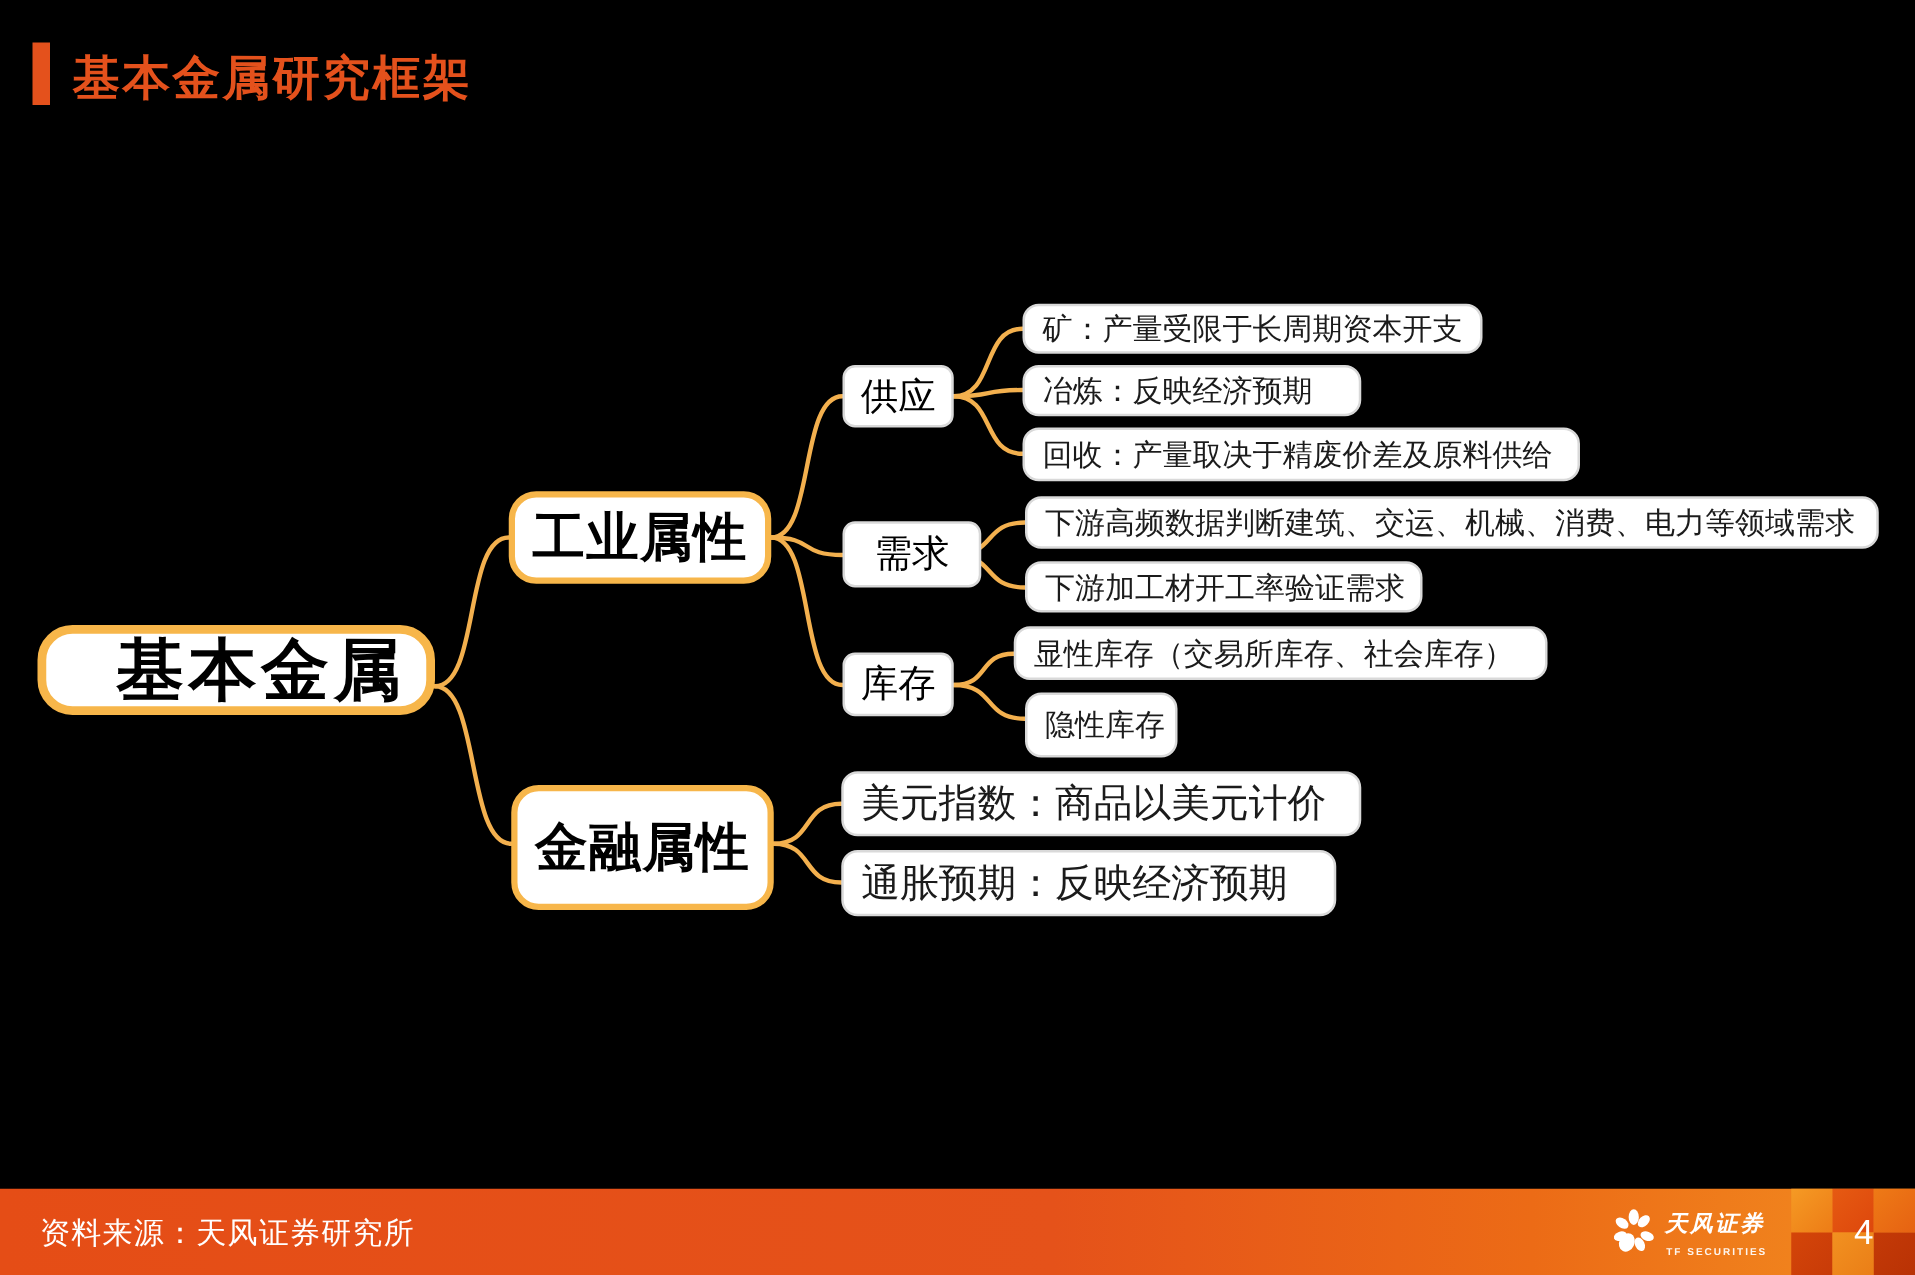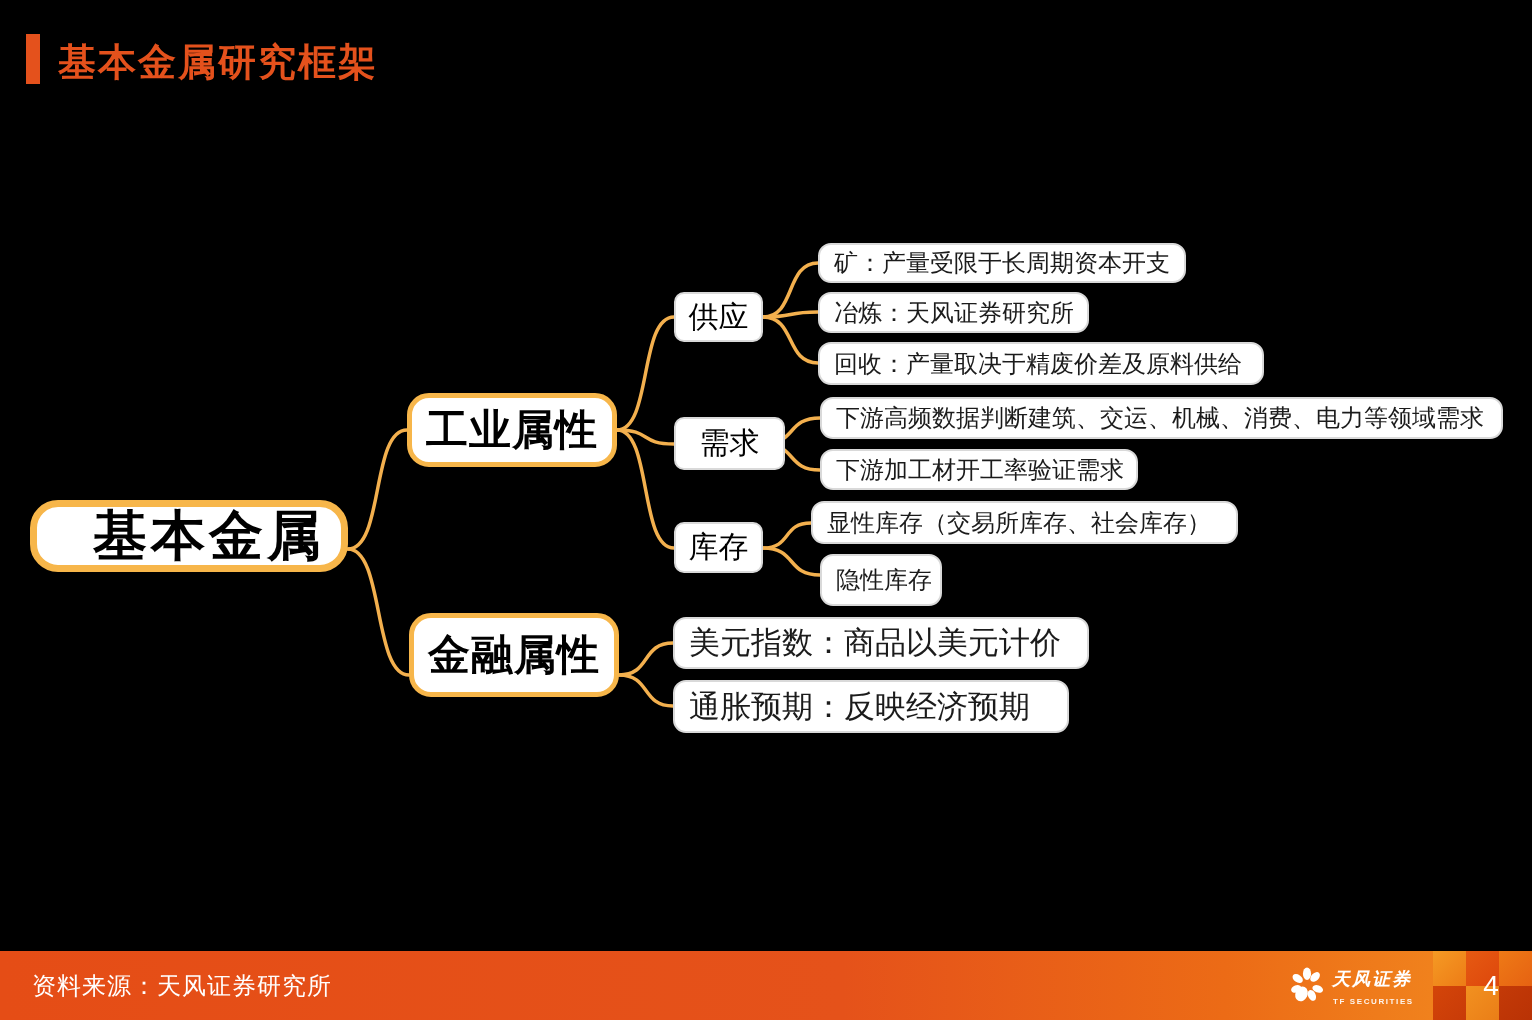--- a/index.html
+++ b/index.html
@@ -126,28 +126,28 @@
     <path d="M763,548 C792,548 782,523 811,523"></path>
     <path d="M763,548 C797,548 786,575 820,575"></path>
 
     <path d="M619,675 C651,675 641,643 673,643"></path>
     <path d="M619,675 C651,675 641,706 673,706"></path>
   </svg>
 
   <div class="node node-root" style="left:30px;top:500px;width:318px;height:72px;padding-left:40px;">基本金属</div>
 
   <div class="node node-branch" style="left:407px;top:393px;width:210px;height:74px;">工业属性</div>
-  <div class="node node-branch" style="left:409px;top:613px;width:210px;height:84px;">金融属性</div>
+  <div class="node node-branch" style="left:409px;top:628px;width:210px;height:100px;">金融属性</div>
 
   <div class="node node-cat" style="left:674px;top:292px;width:89px;height:50px;">供应</div>
   <div class="node node-cat" style="left:674px;top:417px;width:111px;height:53px;">需求</div>
   <div class="node node-cat" style="left:674px;top:522px;width:89px;height:51px;">库存</div>
 
   <div class="node node-leaf" style="left:818px;top:243px;width:368px;height:40px;">矿：产量受限于长周期资本开支</div>
-  <div class="node node-leaf" style="left:818px;top:292px;width:271px;height:41px;">冶炼：天风证券研究所</div>
+  <div class="node node-leaf" style="left:818px;top:292px;width:271px;height:41px;">冶炼：反映经济预期</div>
   <div class="node node-leaf" style="left:818px;top:342px;width:446px;height:43px;">回收：产量取决于精废价差及原料供给</div>
 
   <div class="node node-leaf" style="left:820px;top:397px;width:683px;height:42px;">下游高频数据判断建筑、交运、机械、消费、电力等领域需求</div>
   <div class="node node-leaf" style="left:820px;top:449px;width:318px;height:41px;">下游加工材开工率验证需求</div>
 
   <div class="node node-leaf" style="left:811px;top:501px;width:427px;height:43px;">显性库存（交易所库存、社会库存）</div>
   <div class="node node-leaf" style="left:820px;top:554px;width:122px;height:52px;">隐性库存</div>
 
   <div class="node node-leaf-lg" style="left:673px;top:617px;width:416px;height:52px;">美元指数：商品以美元计价</div>
   <div class="node node-leaf-lg" style="left:673px;top:680px;width:396px;height:53px;">通胀预期：反映经济预期</div>

